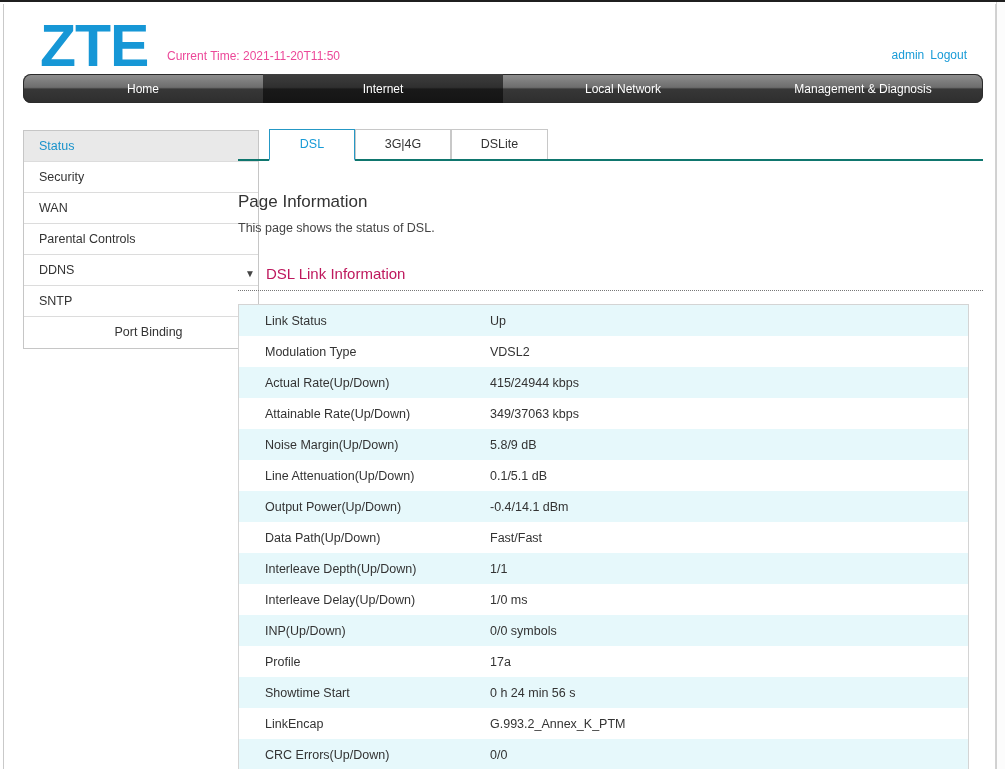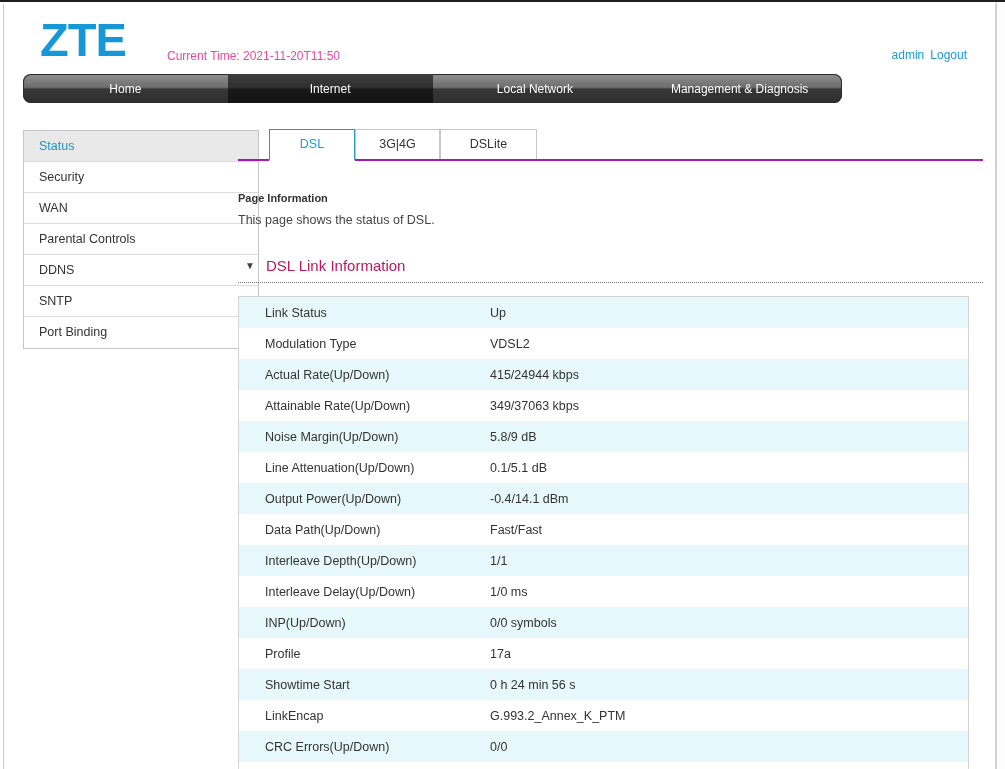--- a/index.html
+++ b/index.html
@@ -21,37 +21,37 @@
   }
   .scroll-strip {
     position:absolute; left:996px; top:0;
     width:9px; height:769px;
     background:#fcfcfc;
     border-left:1px solid #d0d0d0;
   }
   
   .logo {
     position:absolute; left:36px; top:8px;
-    font-size:47px; font-weight:bold; letter-spacing:-1px;
+    font-size:59px; font-weight:bold; letter-spacing:-1px;
     color:#1697d6;
   }
   .current-time {
     position:absolute; left:163px; top:45px;
     font-size:12px; color:#ec4899;
   }
   .user-links {
     position:absolute; right:28px; top:44px;
     display:flex; gap:6px;
     font-size:12px;
   }
   .user-links a { color:#189bd7; text-decoration:none; cursor:pointer; }
   
   .nav-bar {
     position:absolute; left:19px; top:70px;
-    width:819px; height:29px;
+    width:960px; height:29px;
     display:flex;
     border-radius:8px;
     overflow:hidden;
     box-shadow:0 0 0 1px #2b2b2b inset;
     background:linear-gradient(to bottom,#909090 0%,#6d6d6d 46%,#373737 52%,#2e2e2e 100%);
   }
   .nav-item {
     flex:1;
     display:flex; align-items:center; justify-content:center;
     color:#ffffff; font-size:12px;
@@ -67,53 +67,53 @@
     background:#fff;
     border:1px solid #c6c6c6;
   }
   .side-item {
     height:31px; line-height:30px;
     padding-left:15px;
     font-size:12.5px; color:#333;
     border-bottom:1px solid #dcdcdc;
     cursor:pointer;
   }
-  .side-item:last-child { border-bottom:none; }
+  .side-item:last-child { border-bottom:none;text-align:center; }
   .side-item.active { background:#e9e9e9; color:#1a93cb; }
   
   .content {
     position:absolute; left:234px; top:125px;
     width:745px;
   }
   .tabs {
     display:flex; align-items:flex-end;
-    border-bottom:2px solid #a21caf;
+    border-bottom:2px solid #0f766e;
     height:32px;
   }
   .tab-spacer { width:31px; }
   .tab {
     height:30px; line-height:28px;
     text-align:center;
     font-size:12.5px; color:#333;
     background:#fff;
     border:1px solid #c8c8c8; border-bottom:none;
     cursor:pointer;
   }
   .tab-dsl { width:86px; }
-  .tab-3g4g { width:85px; }
+  .tab-3g4g { width:96px; }
   .tab-dslite { width:97px; }
   .tab.active {
     border:1px solid #2598c5;
     border-bottom:2px solid #ffffff;
     height:32px; margin-bottom:-2px;
     color:#189bd7;
   }
   .page-info-title {
     margin-top:31px;
-    font-size:11px; color:#333;font-weight:bold;
+    font-size:17px; color:#333;
   }
   .page-info-desc {
     margin-top:9px;
     font-size:12.5px; color:#444;
   }
   .section-header {
     margin-top:30px;
     display:flex; align-items:center;
     cursor:pointer;
   }

